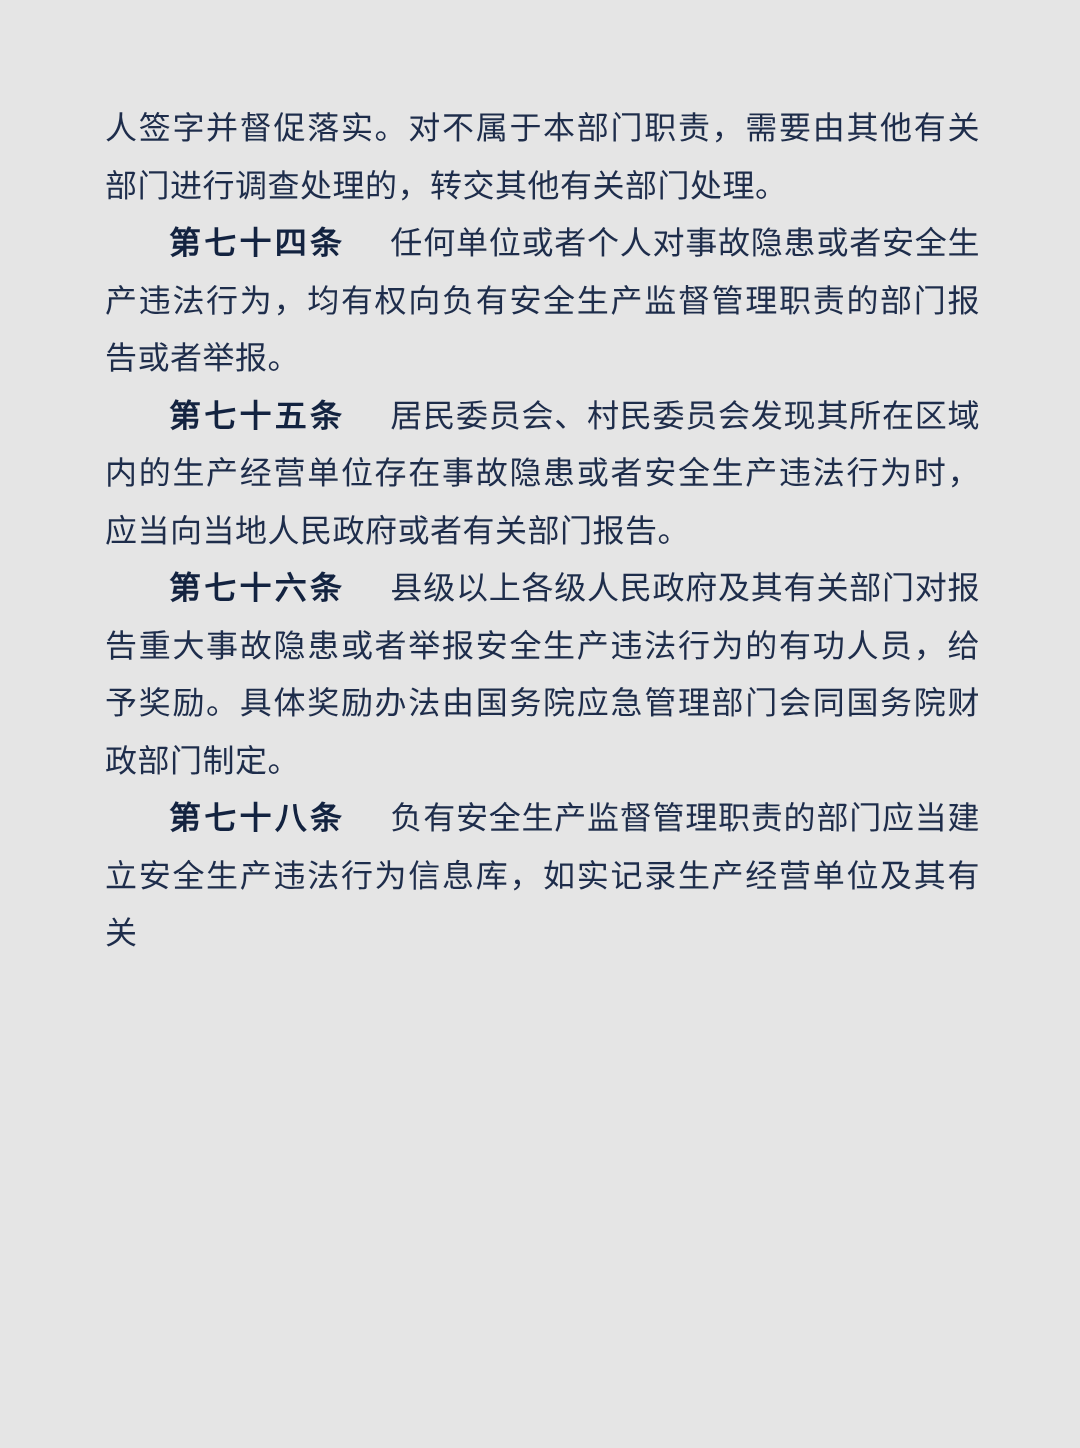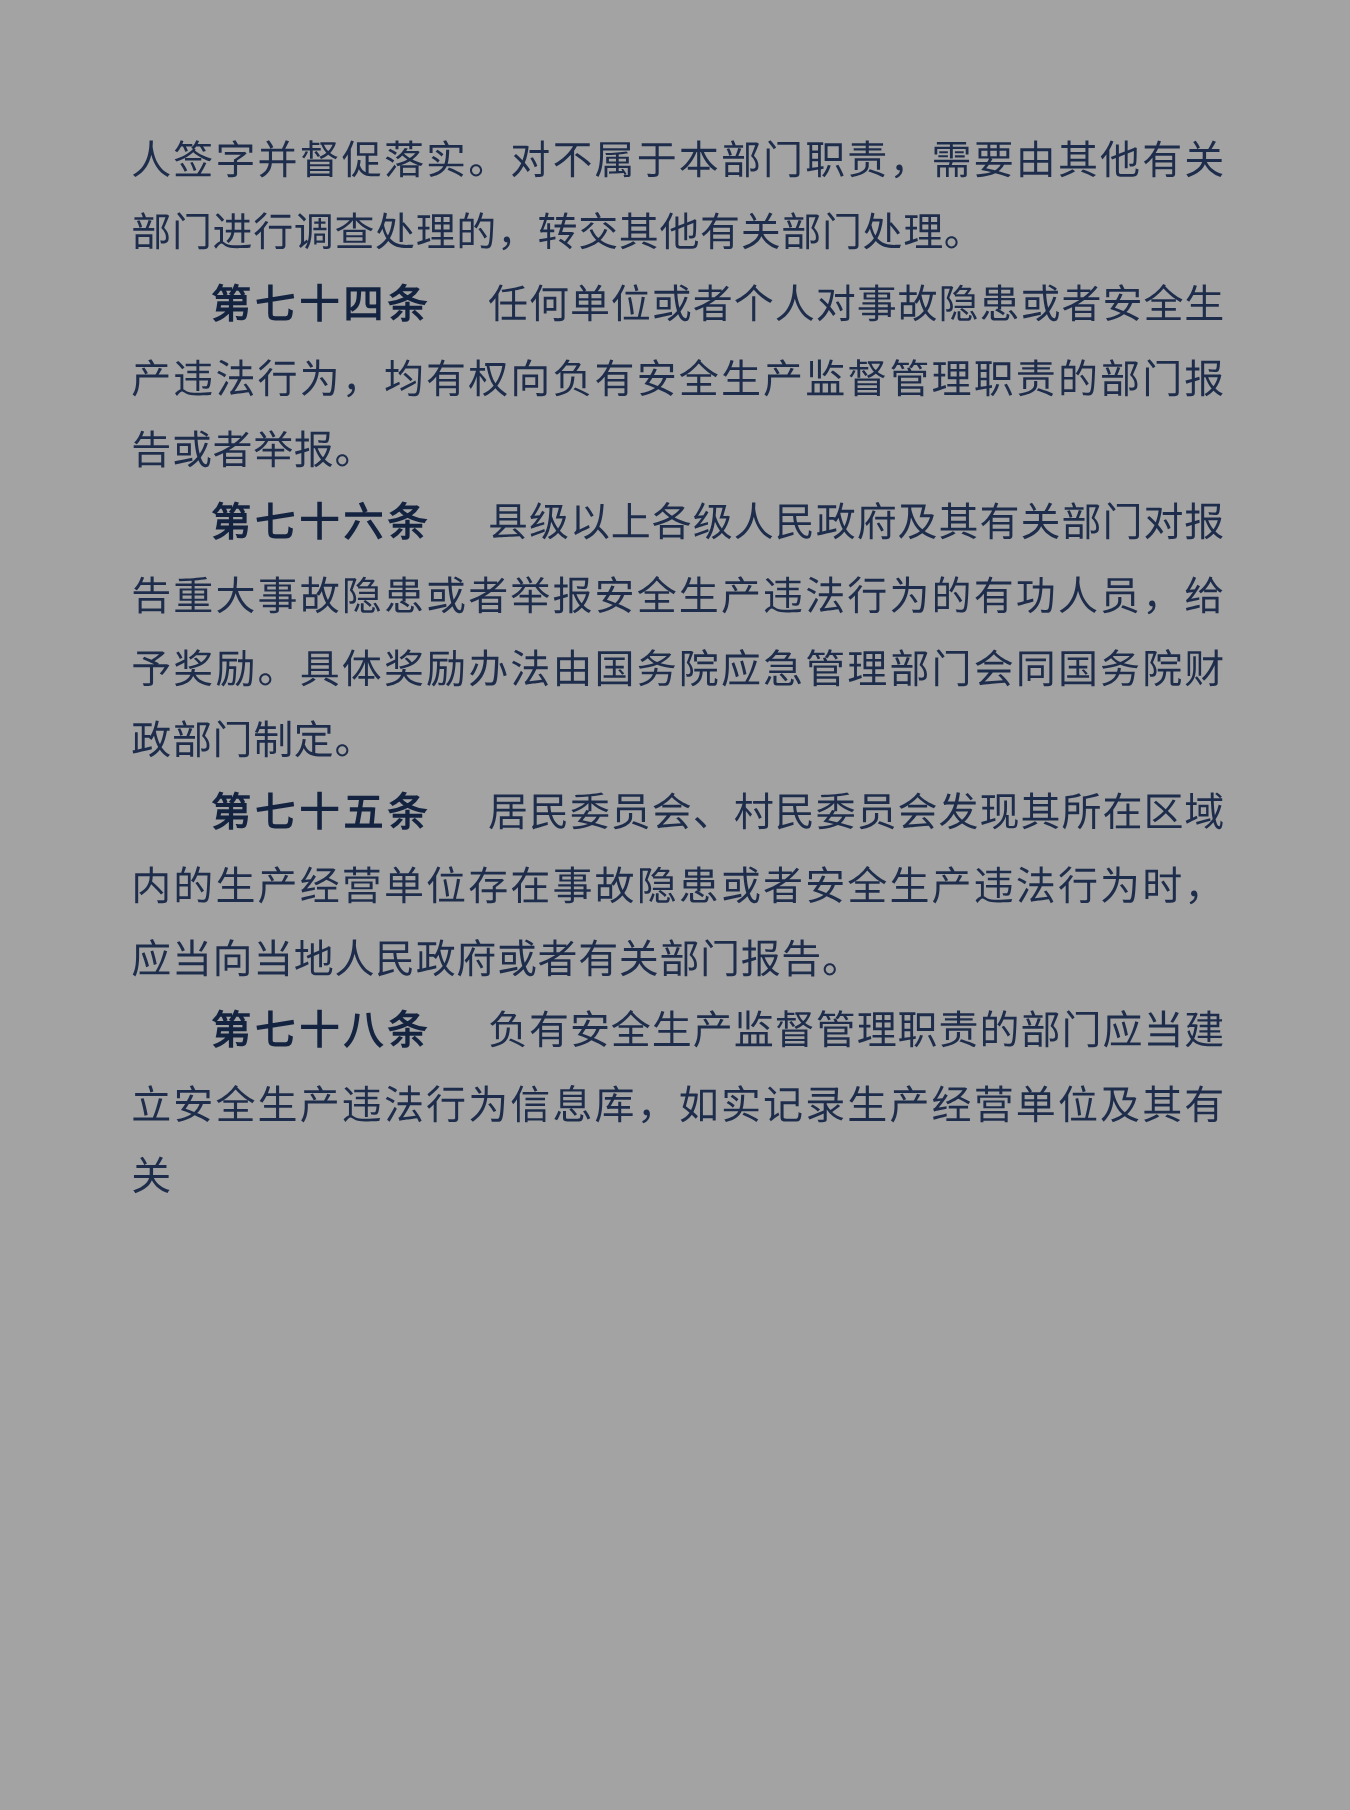--- a/index.html
+++ b/index.html
@@ -9,21 +9,21 @@
   }
   body {
     width: 1080px;
     height: 1448px;
     overflow: hidden;
   }
   .page {
     box-sizing: border-box;
     width: 1080px;
     height: 1448px;
-    background: #a3a3a3;
+    background: #e5e5e5;
     padding: 100px 100px 0 105px;
   }
   .text-block {
     width: 875px;
   }
   .para {
     margin: 0;
     font-family: "DejaVu Serif", "Liberation Serif", serif;
     font-size: 32px;
     line-height: 57.5px;
@@ -31,31 +31,31 @@
     text-align: justify;
     text-justify: inter-character;
     text-indent: 2em;
     letter-spacing: 0.5px;
     word-break: break-all;
   }
   .para.no-indent {
     text-indent: 0;
   }
   .article-num {
-    font-family: Liberation Mono, monospace;
+    font-family: Liberation Sans, sans-serif;
     font-weight: 700;
     letter-spacing: 3px;
     margin-right: 45px;
     color: var(--heading-color, #132340);
   }
 </style>
 </head>
 <body style="background: rgb(255, 255, 255);">
 
 <div class="page">
   <div class="text-block" id="paragraphs">
       <p class="para no-indent"><span>人签字并督促落实。对不属于本部门职责，需要由其他有关部门进行调查处理的，转交其他有关部门处理。</span></p>
       <p class="para"><span class="article-num">第七十四条</span><span>任何单位或者个人对事故隐患或者安全生产违法行为，均有权向负有安全生产监督管理职责的部门报告或者举报。</span></p>
+      <p class="para"><span class="article-num">第七十五条</span><span>居民委员会、村民委员会发现其所在区域内的生产经营单位存在事故隐患或者安全生产违法行为时，应当向当地人民政府或者有关部门报告。</span></p>
       <p class="para"><span class="article-num">第七十六条</span><span>县级以上各级人民政府及其有关部门对报告重大事故隐患或者举报安全生产违法行为的有功人员，给予奖励。具体奖励办法由国务院应急管理部门会同国务院财政部门制定。</span></p>
-      <p class="para"><span class="article-num">第七十五条</span><span>居民委员会、村民委员会发现其所在区域内的生产经营单位存在事故隐患或者安全生产违法行为时，应当向当地人民政府或者有关部门报告。</span></p>
       <p class="para"><span class="article-num">第七十八条</span><span>负有安全生产监督管理职责的部门应当建立安全生产违法行为信息库，如实记录生产经营单位及其有关</span></p>
     </div>
 </div>
 
 </body></html>

